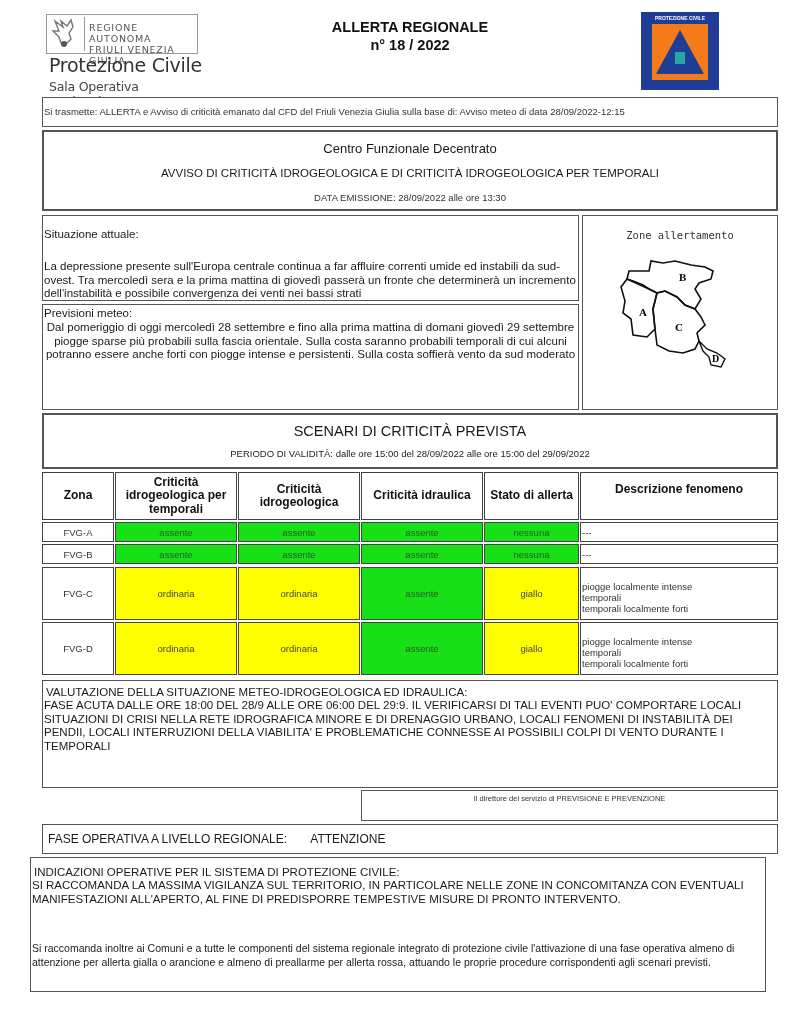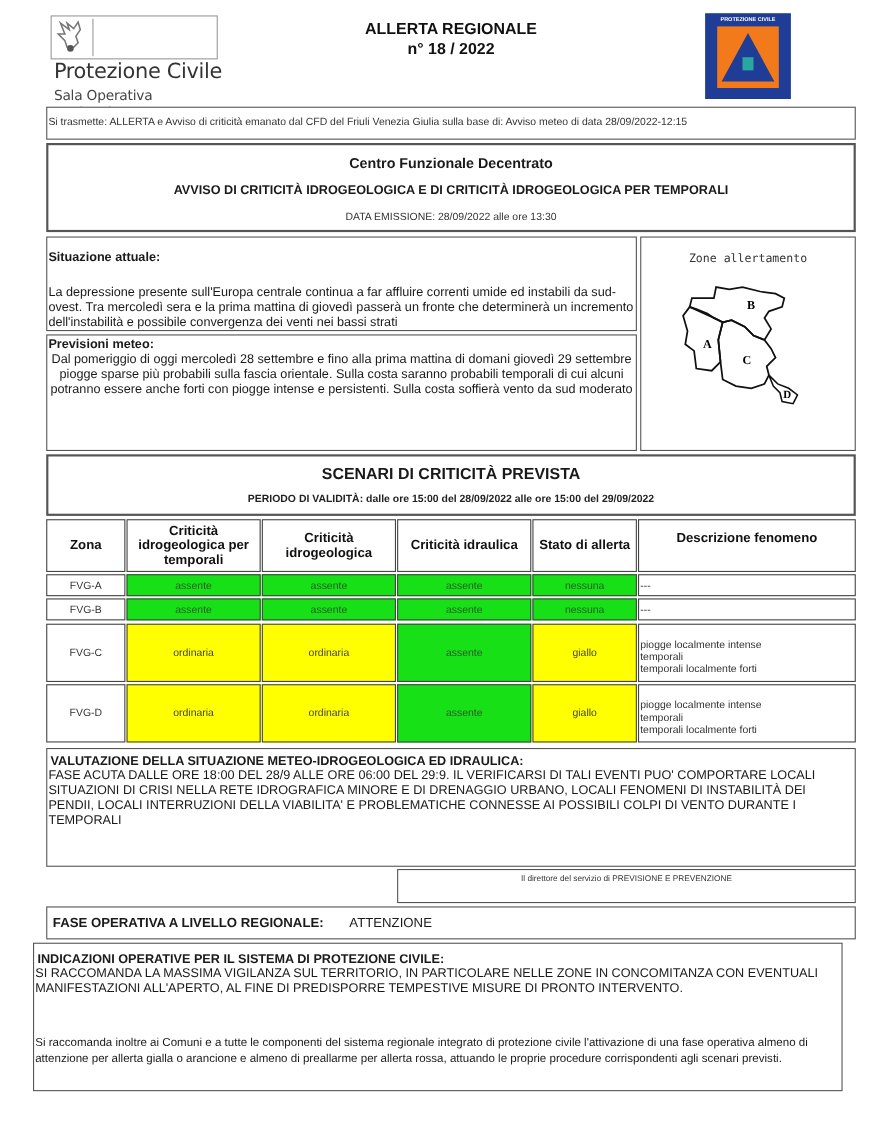--- a/index.html
+++ b/index.html
@@ -22,40 +22,44 @@
   .logo-right { left:641px; top:12px; width:78px; height:78px; background:#1f3d96; }
   .logo-right .orange { position:absolute; left:11px; top:12px; width:56px; height:56px; background:#f27a1a; }
   .logo-right .pc-text { position:absolute; left:0; top:3px; width:78px; text-align:center; font-size:5px; color:#fff; font-weight:bold; }
   .logo-right svg { position:absolute; left:11px; top:12px; }
 
   
   .t { position:absolute; box-sizing:border-box; }
   .center { text-align:center; }
   .small { font-size:9.5px; }
   .norm { font-size:11.5px; line-height:13.5px; }
-  .bold { font-weight:bold; }
+  .bold { font-weight:normal; }
 
   
   .cell { position:absolute; box-sizing:border-box; border:1.5px solid #444; display:flex; align-items:center; justify-content:center; text-align:center; font-size:9.5px; color:#333; }
   .hcell { position:absolute; box-sizing:border-box; border:1.5px solid #444; background:#fff; display:flex; align-items:center; justify-content:center; text-align:center; font-size:12px; font-weight:bold; line-height:13.5px; color:#111; }
   .green { background:#17e017; color:#2a5a2a; }
   .yellow { background:#ffff00; color:#444; }
   .white { background:#fff; color:#333; }
   .desc { justify-content:flex-start; text-align:left; padding-left:1px; line-height:11px; }
 </style>
 </head>
 <body>
 
 <div class="abs logo-left">
   <div class="logo-frame">
     <div class="logo-eagle">
       <svg width="32" height="32" viewBox="0 0 32 32">
         <path d="M6 4 L14 10 L12 4 L18 9 L22 3 L24 10 L20 16 L22 22 L18 26 L12 26 L10 20 L4 14 L10 14 Z" fill="none" stroke="#777" stroke-width="1.4"></path>
         <circle cx="15" cy="27" r="3" fill="#555"></circle>
       </svg>
+    </div>
+    <div class="logo-reg">
+      <div>REGIONE AUTONOMA</div>
+      <div>FRIULI VENEZIA GIULIA</div>
     </div>
   </div>
   <div class="logo-pc">Protezione Civile</div>
   <div class="logo-sala">Sala Operativa Regionale</div>
 </div>
 
 <div class="abs title-block">
   <div>ALLERTA REGIONALE</div>
   <div>n° 18 / 2022</div>
 </div>

